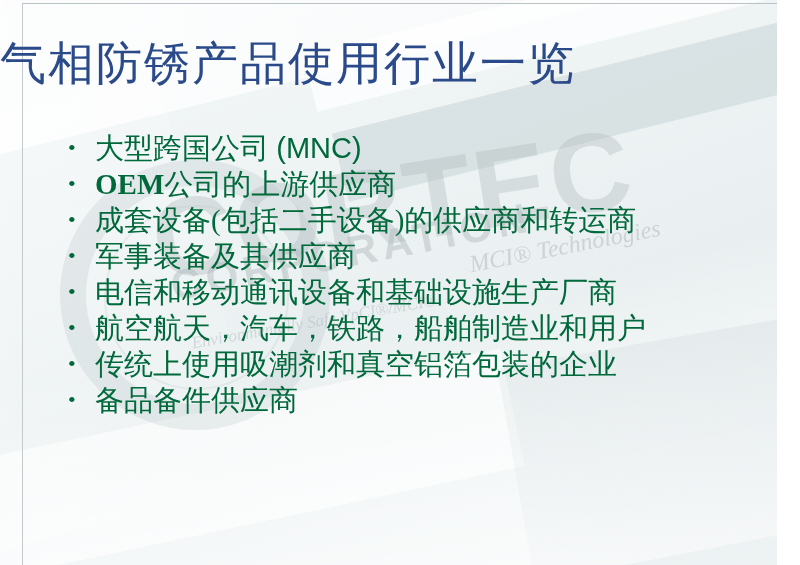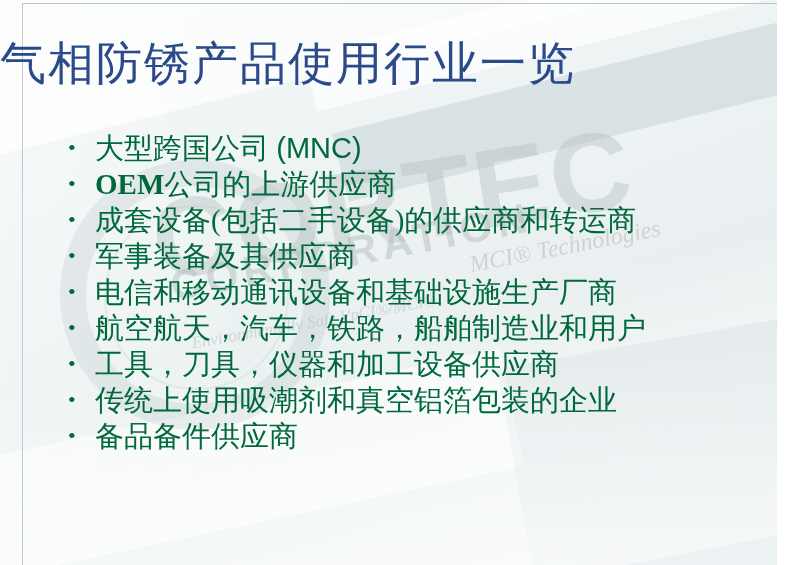--- a/index.html
+++ b/index.html
@@ -251,19 +251,18 @@
 
     <div class="slide-title">气相防锈产品使用行业一览</div>
 
     <ul class="bullet-list" id="bullet-list">
         <li class="bullet-item"><span>大型跨国公司 </span><span class="lat">(MNC)</span></li>
         <li class="bullet-item"><span class="lat-b">OEM</span><span>公司的上游供应商</span></li>
         <li class="bullet-item"><span>成套设备(包括二手设备)的供应商和转运商</span></li>
         <li class="bullet-item"><span>军事装备及其供应商</span></li>
         <li class="bullet-item"><span>电信和移动通讯设备和基础设施生产厂商</span></li>
         <li class="bullet-item"><span>航空航天，汽车，铁路，船舶制造业和用户</span></li>
-        <li class="bullet-item"><span>工具，刀具，仪器和加工设备供应商</span></li>
         <li class="bullet-item"><span>传统上使用吸潮剂和真空铝箔包装的企业</span></li>
         <li class="bullet-item"><span>备品备件供应商</span></li>
       </ul>
 
   </div>
 </div>
 
 </body></html>

